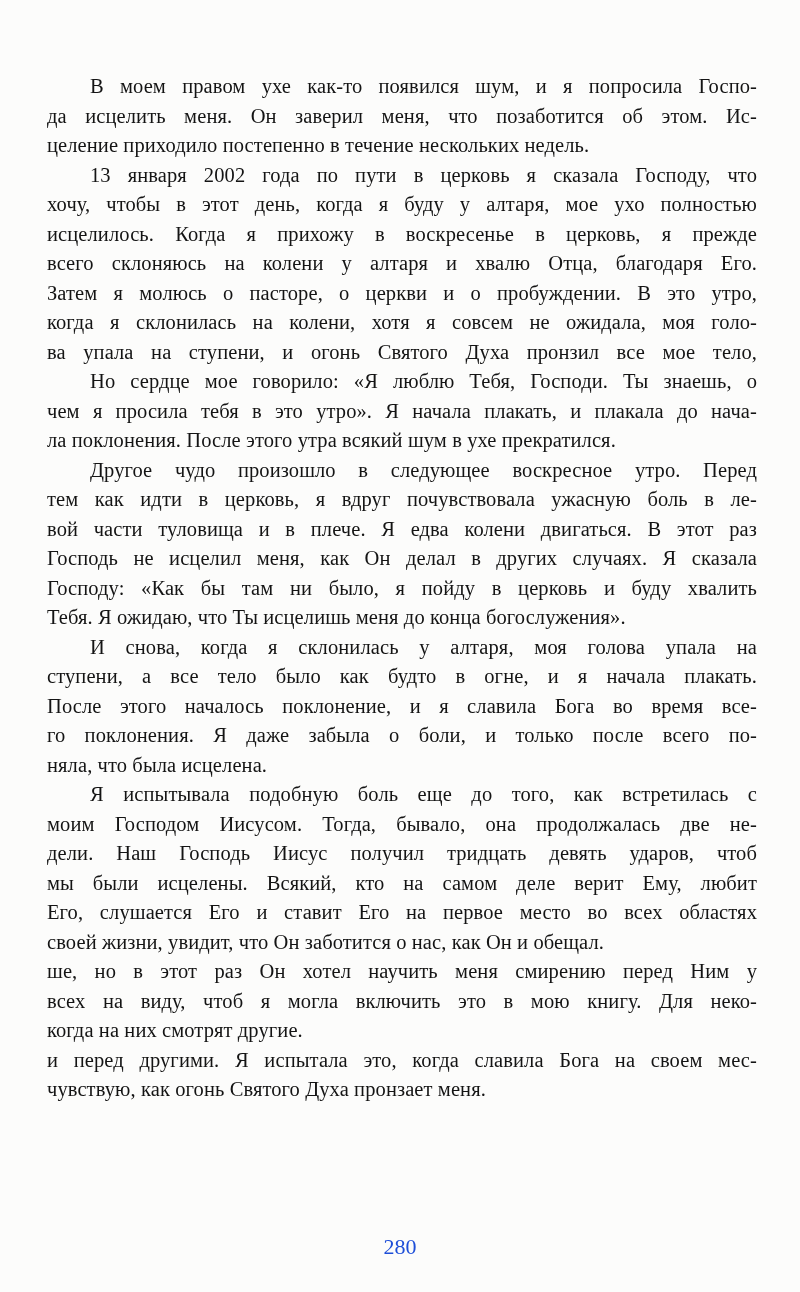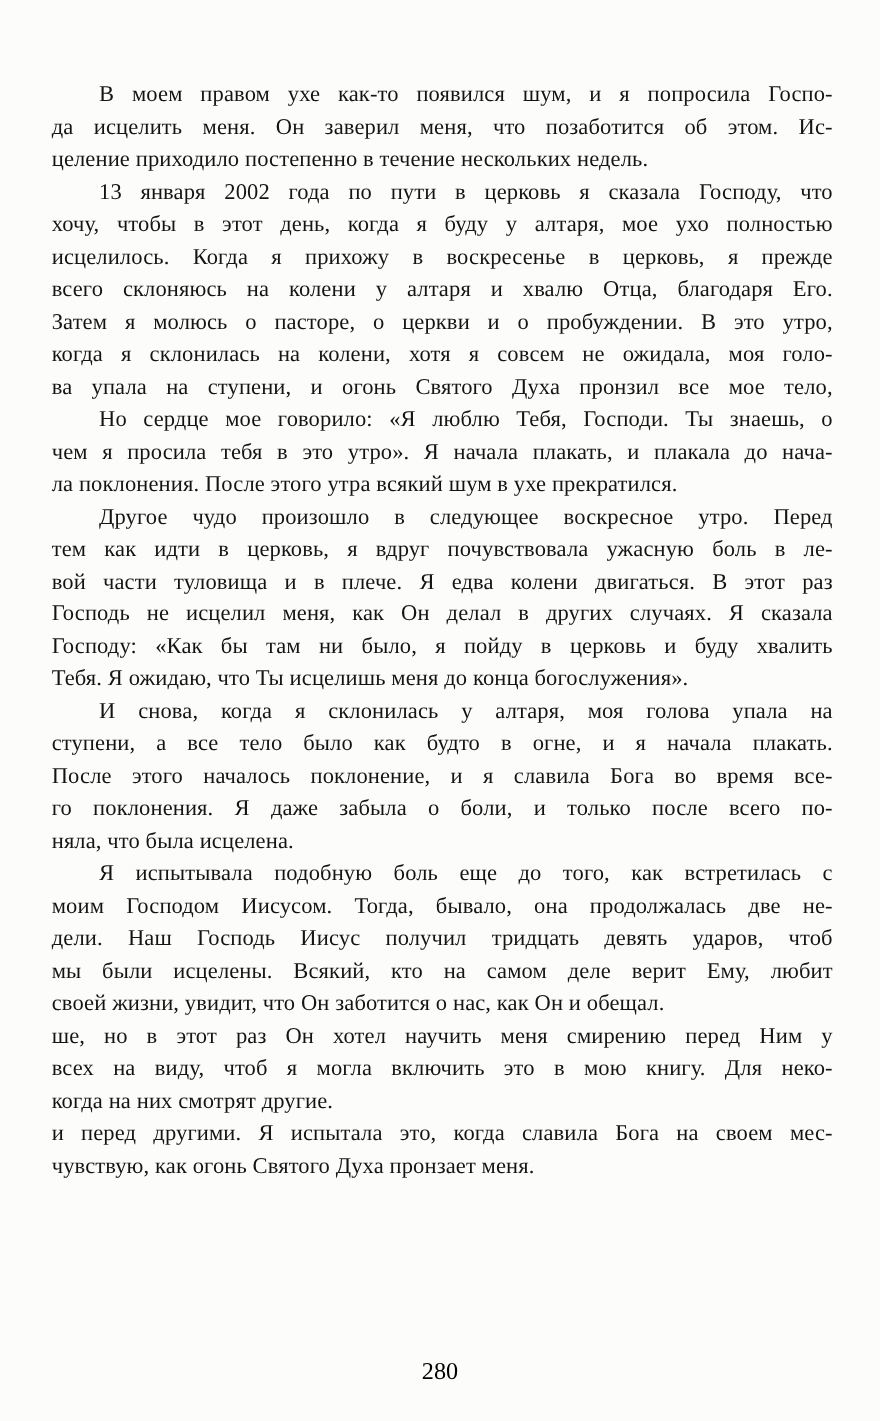--- a/index.html
+++ b/index.html
@@ -41,21 +41,21 @@
   .line.last {
     text-align-last: auto;
   }
   .page-number {
     position: absolute;
     left: 0;
     top: 1234px;
     width: 100%;
     text-align: center;
     font-size: 22px;
-    color: #000000;
+    color: #1d4ed8;
   }
 </style>
 </head>
 <body>
 
 <div class="page">
   <div class="text-block">
       <div class="para">
         <div class="line first">В моем правом ухе как-то появился шум, и я попросила Госпо-</div>
         <div class="line">да исцелить меня. Он заверил меня, что позаботится об этом. Ис-</div>
@@ -88,20 +88,21 @@
         <div class="line">ступени, а все тело было как будто в огне, и я начала плакать.</div>
         <div class="line">После этого началось поклонение, и я славила Бога во время все-</div>
         <div class="line">го поклонения. Я даже забыла о боли, и только после всего по-</div>
         <div class="line last">няла, что была исцелена.</div>
       </div>
       <div class="para">
         <div class="line first">Я испытывала подобную боль еще до того, как встретилась с</div>
         <div class="line">моим Господом Иисусом. Тогда, бывало, она продолжалась две не-</div>
         <div class="line">дели. Наш Господь Иисус получил тридцать девять ударов, чтоб</div>
         <div class="line">мы были исцелены. Всякий, кто на самом деле верит Ему, любит</div>
+        <div class="line">Его, слушается Его и ставит Его на первое место во всех областях</div>
         <div class="line last">своей жизни, увидит, что Он заботится о нас, как Он и обещал.</div>
       </div>
       <div class="para">
         <div class="line">ше, но в этот раз Он хотел научить меня смирению перед Ним у</div>
         <div class="line">всех на виду, чтоб я могла включить это в мою книгу. Для неко-</div>
         <div class="line last">когда на них смотрят другие.</div>
       </div>
       <div class="para">
         <div class="line">и перед другими. Я испытала это, когда славила Бога на своем мес-</div>
         <div class="line last">чувствую, как огонь Святого Духа пронзает меня.</div>

